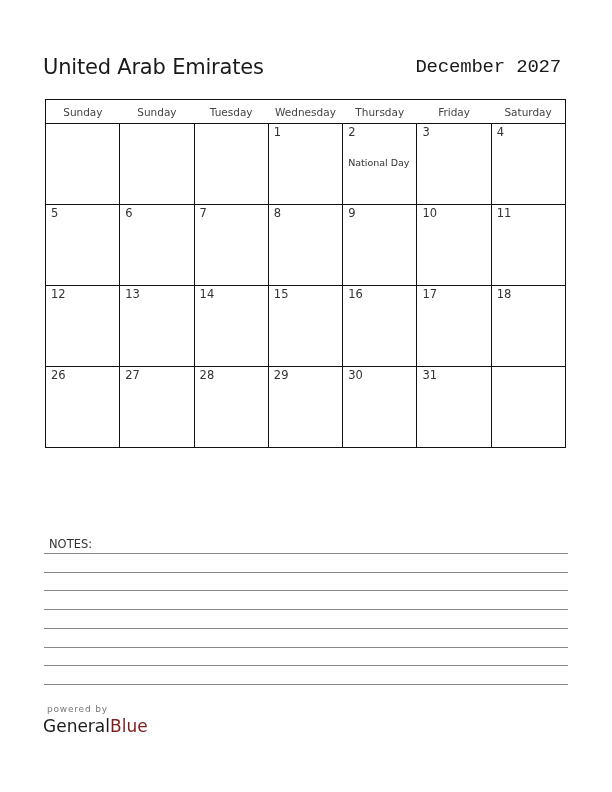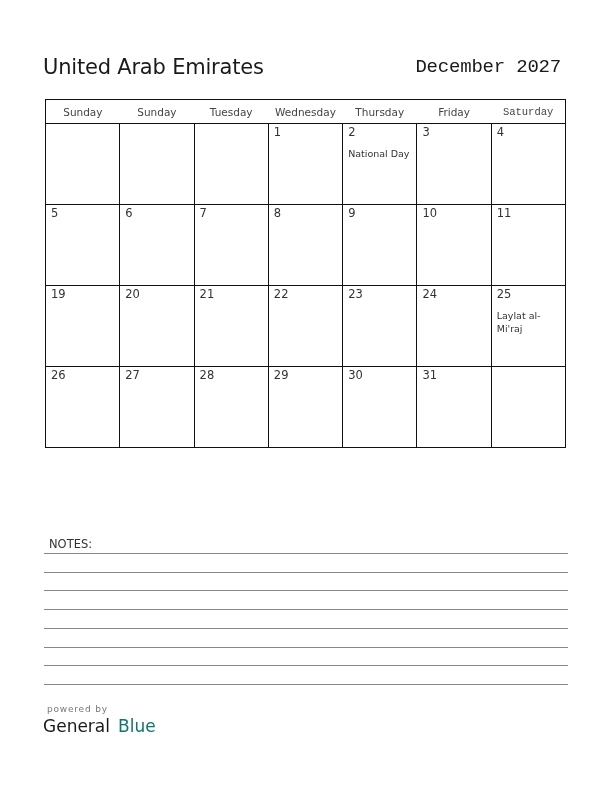--- a/index.html
+++ b/index.html
@@ -3,30 +3,30 @@
 <meta charset="utf-8">
 <style>
   html, body { margin: 0; padding: 0; background: #ffffff; }
   body { width: 612px; height: 792px; position: relative; font-family: "DejaVu Sans", sans-serif; color: #222; overflow: hidden; }
   .title { position: absolute; top: 55px; left: 43px; font-size: 21px; color: #1a1a1a; letter-spacing: -0.2px; }
   .month { position: absolute; top: 56px; right: 51px; font-size: 19px; color: #1a1a1a; letter-spacing: -0.2px; font-family: Liberation Mono, monospace; }
   table.cal { position: absolute; top: 99px; left: 45px; width: 521px; border-collapse: collapse; table-layout: fixed; }
   table.cal th, table.cal td { border: 1px solid #111; }
   table.cal thead th { height: 23px; font-weight: normal; font-size: 10.5px; color: #444; padding: 0; text-align: center; border-left: none; border-right: none; }
   table.cal thead th:first-child { border-left: 1px solid #111; }
-  table.cal thead th:last-child { border-right: 1px solid #111; font-family: Liberation Mono, monospace; }
+  table.cal thead th:last-child { border-right: 1px solid #111; }
   table.cal tbody td { height: 76px; vertical-align: top; padding: 2px 5px; }
   .daynum { font-size: 11.5px; color: #333; line-height: 13px; display: block; }
-  .holiday { font-size: 9.5px; color: #333; line-height: 13px; display: block; margin-top: 8px; }
+  .holiday { font-size: 9.5px; color: #333; line-height: 13px; display: block; margin-top: 17px; }
   .notes-label { position: absolute; top: 537px; left: 49px; font-size: 11.5px; color: #333; }
   .note-line { position: absolute; left: 44px; width: 524px; height: 0; border-top: 1px solid #888; }
   .powered { position: absolute; top: 704px; left: 47px; font-size: 9px; color: #777; letter-spacing: 0.8px; text-align: center; }
   .brand { position: absolute; top: 716px; left: 43px; font-size: 17px; }
   .brand .g { color: #1a1a1a; text-align: right; }
-  .brand .b { color: #0f766e; padding-left: 8px; }
+  .brand .b { color: #7f1d1d; }
 </style>
 </head>
 <body>
 
 <div class="title">United Arab Emirates</div>
 <div class="month">December 2027</div>
 
 <table class="cal">
   <thead>
     <tr>
@@ -82,40 +82,39 @@
         </td>
         <td>
           <span class="daynum">10</span>
         </td>
         <td>
           <span class="daynum">11</span>
         </td>
       </tr>
       <tr>
         <td>
-          <span class="daynum">19</span>
+          <span class="daynum">12</span>
         </td>
         <td>
-          <span class="daynum">20</span>
+          <span class="daynum">13</span>
         </td>
         <td>
-          <span class="daynum">21</span>
+          <span class="daynum">14</span>
         </td>
         <td>
-          <span class="daynum">22</span>
+          <span class="daynum">15</span>
         </td>
         <td>
-          <span class="daynum">23</span>
+          <span class="daynum">16</span>
         </td>
         <td>
-          <span class="daynum">24</span>
+          <span class="daynum">17</span>
         </td>
         <td>
-          <span class="daynum">25</span>
-          <span class="holiday">Laylat al-Mi'raj</span>
+          <span class="daynum">18</span>
         </td>
       </tr>
       <tr>
         <td>
           <span class="daynum">26</span>
         </td>
         <td>
           <span class="daynum">27</span>
         </td>
         <td>

